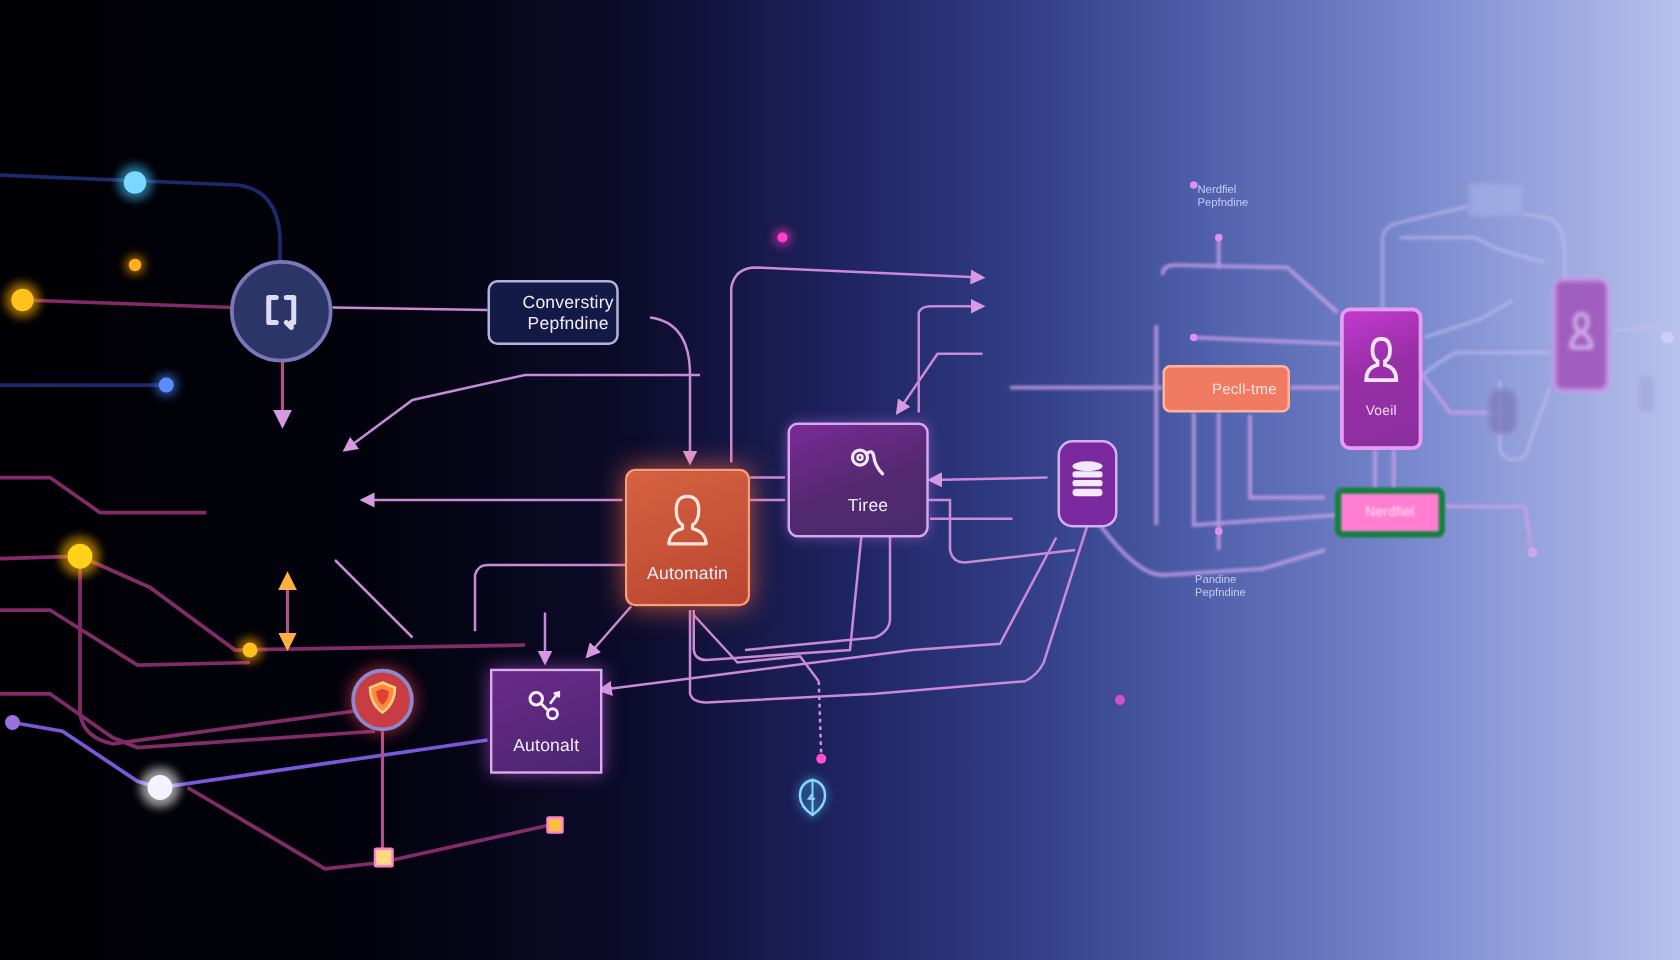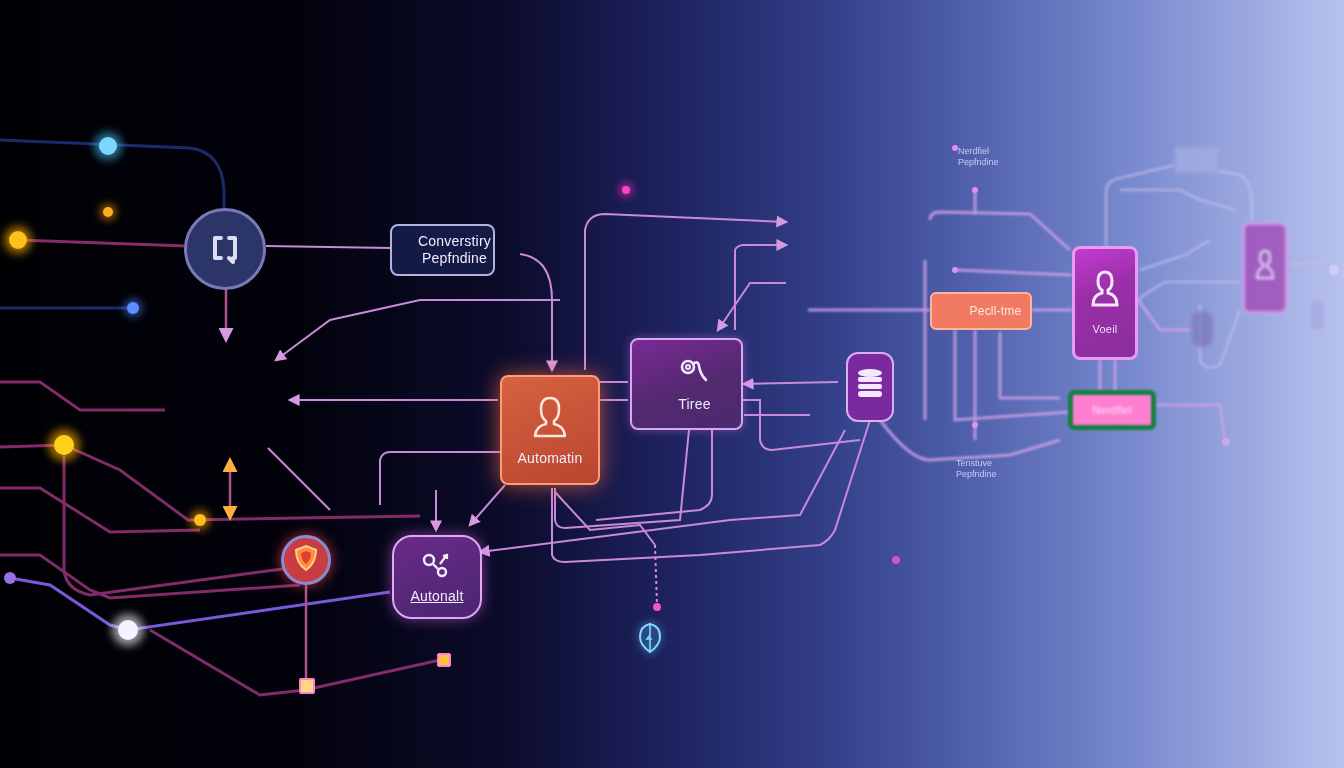--- a/index.html
+++ b/index.html
@@ -12,21 +12,21 @@
     svg.wires { position: absolute; left: 0; top: 0; width: 1344px; height: 768px; }
     .node { position: absolute; box-sizing: border-box; display: flex; flex-direction: column; align-items: center; justify-content: center; color: #f1ecff; text-align: center; }
     .label { font-size: 14px; line-height: 17px; letter-spacing: 0.2px; }
     .box-dark { background: #141a46; border: 2px solid #b6b2de; border-radius: 8px; }
     .box-ent { background: #3a4c92; border: 2px solid #b9b8e8; border-radius: 8px; color: #e8eaff; }
     .circle { border-radius: 50%; }
     .circle-chat { background: #2b3568; border: 3px solid #7c78b8; }
     .circle-auto { background: radial-gradient(circle at 40% 35%, #2f6bd0, #1a3f98 70%, #153586); border: 3px solid #5a6fd0; box-shadow: 0 0 18px rgba(70,110,230,0.55); }
     .orange { background: linear-gradient(160deg, #d66242, #b9452f); border: 2px solid #ff9c78; border-radius: 8px; box-shadow: 0 0 22px rgba(255,110,70,0.7); }
     .purple { background: linear-gradient(160deg, #7a2a96, #53296f 55%, #4a2a6e); border: 2px solid #d6a8f0; border-radius: 8px; box-shadow: 0 0 10px rgba(220,120,255,0.4); }
-    .purple2 { background: linear-gradient(160deg, #6a2a88, #4a2670); border: 2px solid #e0a8f5; border-radius: 20px; box-shadow: 0 0 14px rgba(230,110,255,0.5); text-decoration: underline; }
+    .purple2 { background: linear-gradient(160deg, #6a2a88, #4a2670); border: 2px solid #e0a8f5; border-radius: 0; box-shadow: 0 0 14px rgba(230,110,255,0.5); }
     .db { background: #7a2a9e; border: 2px solid #d8b0f0; border-radius: 12px; }
     .coral { background: #f07a62; border: 2px solid #ffb4a0; border-radius: 6px; color: #ffe5dd; }
     .pink-tall { background: linear-gradient(160deg, #c23ad0, #9a2fa8 40%, #8a2e9e); border: 3px solid #e89cf0; border-radius: 8px; color: #f3dcff; filter: blur(0.4px); }
     .pink-tall2 { background: #a14bb8; border: 3px solid #d69ae8; border-radius: 8px; opacity: 0.8; filter: blur(1.5px); }
     .pink-wide { background: #ff7ed2; border: 5px solid #15803d; border-radius: 6px; color: #ffe6f6; filter: blur(0.8px); }
     .faint-box { border: 3px solid #9ea4dc; border-radius: 4px; background: #a4b0e6; opacity: 0.7; filter: blur(1.2px); }
     .tiny-text { position: absolute; font-size: 9px; color: #e0e4ff; opacity: 0.8; line-height: 11px; filter: blur(0.6px); }
     .icon svg { display: block; }
   </style>
 </head>
@@ -259,17 +259,17 @@
   <div class="node" style="left:1190px;top:310px;width:24px;height:38px;border:3px solid #8a86c8;border-radius:10px;background:#7a78b8;opacity:0.7;filter:blur(1px);"></div>
   <div class="node" style="left:1310px;top:300px;width:14px;height:30px;border:2px solid #a8a8de;border-radius:6px;background:#a0a6dc;opacity:0.6;filter:blur(1.2px);"></div>
 
   <div class="node faint-box" style="left:1174px;top:146px;width:46px;height:28px;"></div>
 
   <div class="tiny-text" style="left:958px;top:146px;">
     <div>Nerdfiel</div>
     <div>Pepfndine</div>
   </div>
   <div class="tiny-text" style="left:956px;top:458px;">
-    <div>Tenstuve</div>
+    <div>Pandine</div>
     <div>Pepfndine</div>
   </div>
 
 </div>
 
 </body></html>

